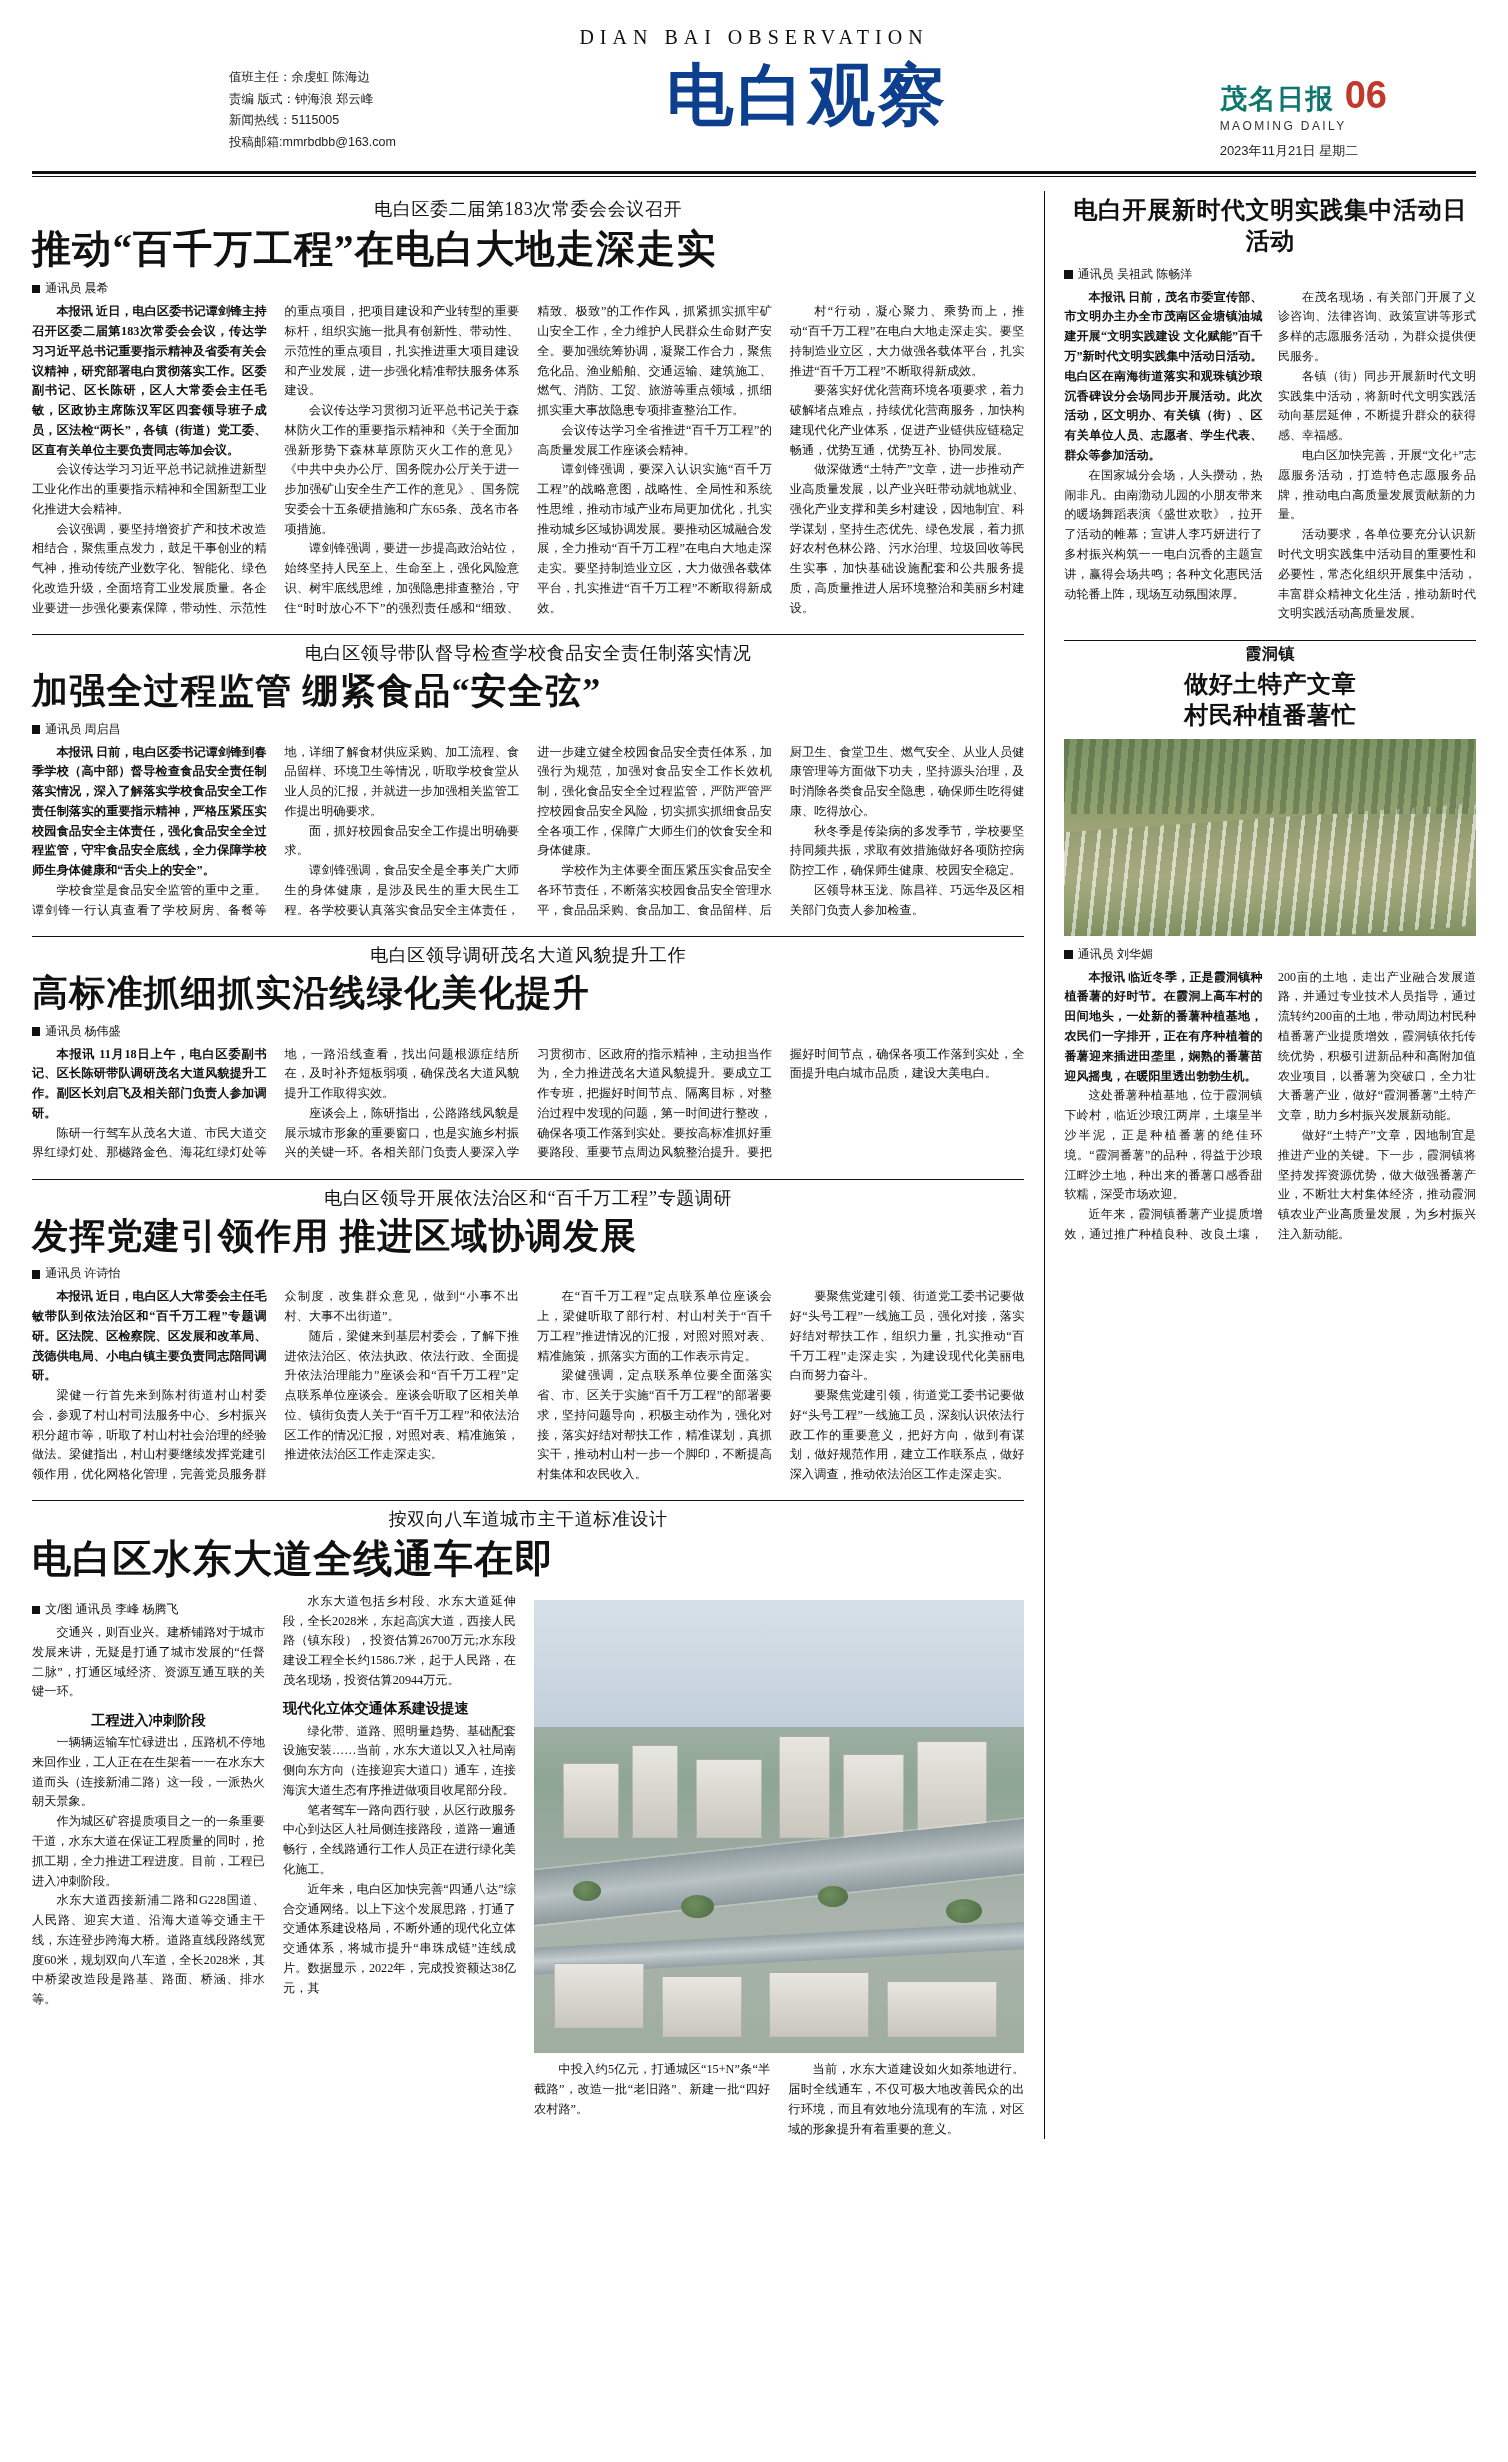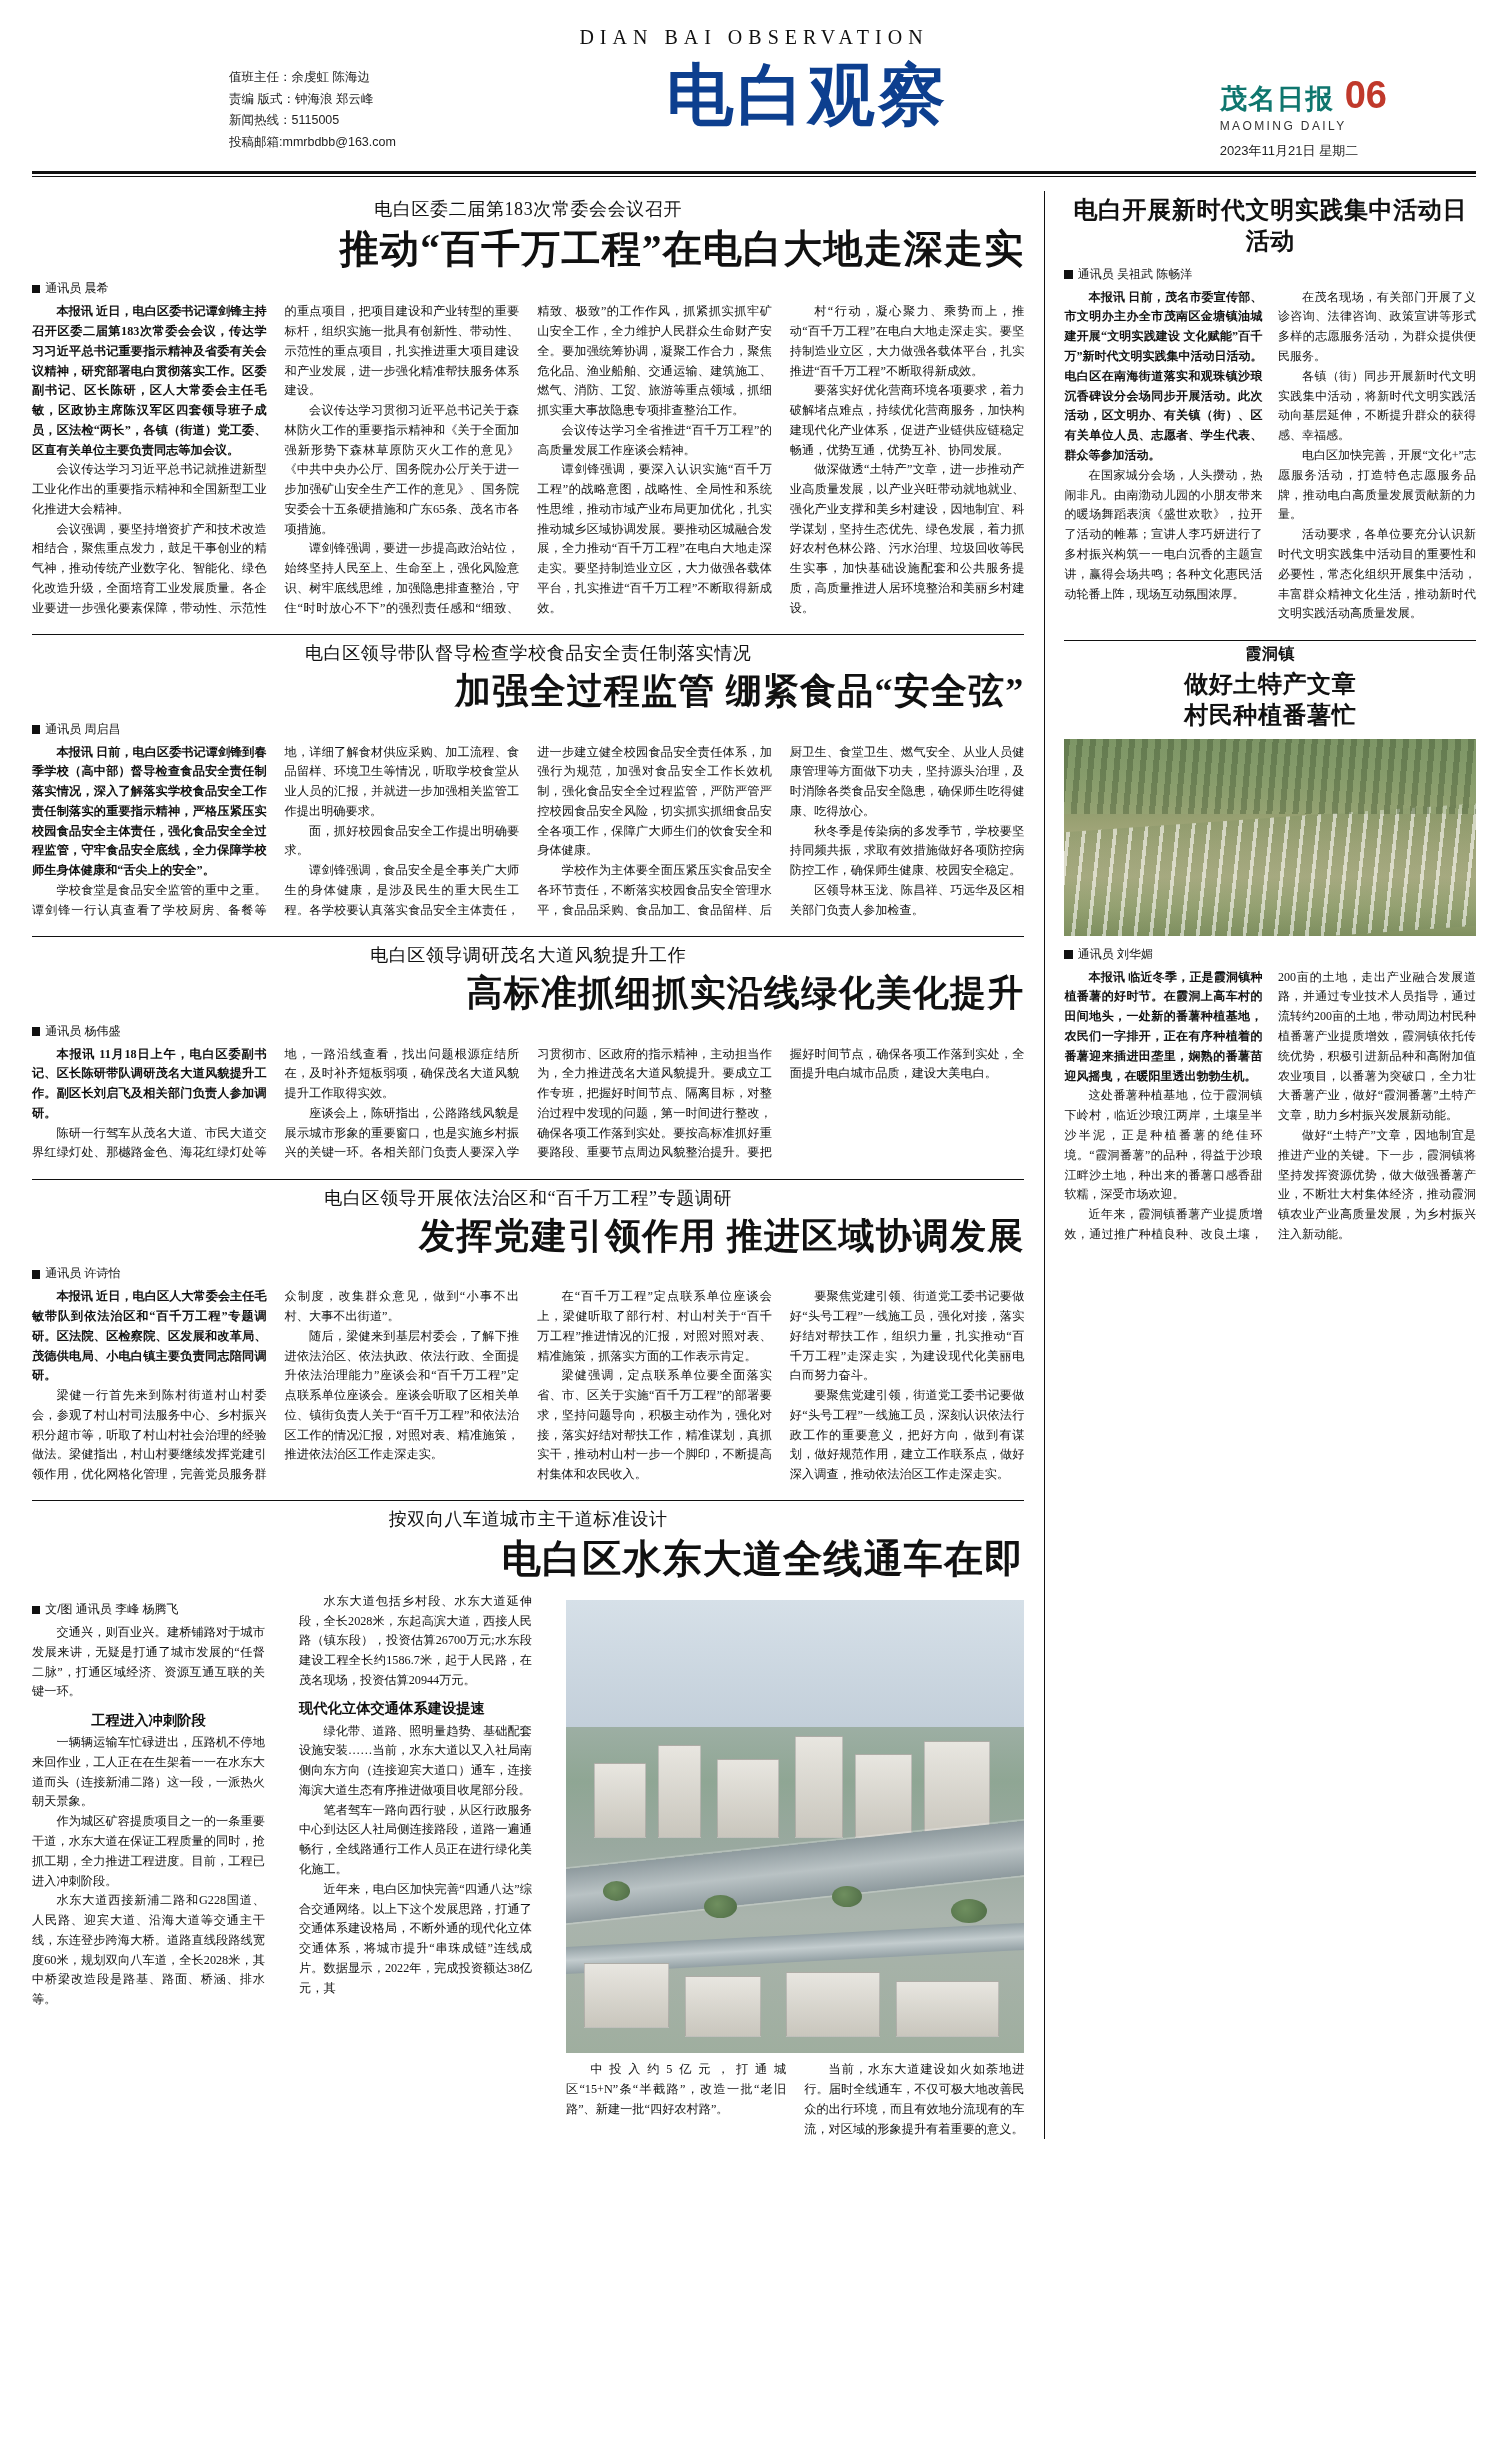--- a/index.html
+++ b/index.html
@@ -17,21 +17,21 @@
   .mh-cn{font-family:"Liberation Serif",serif;font-size:27.4px;font-weight:bold;color:#0f766e;letter-spacing:1.2px;}
   .mh-num{font-family:"Liberation Sans",sans-serif;font-size:38px;color:#c0392b;font-weight:bold;line-height:1;}
   .mh-en{font-family:"Liberation Sans",sans-serif;font-size:12px;letter-spacing:2.4px;color:#333;margin-top:2.4px;}
   .mh-date{font-family:"Liberation Sans",sans-serif;font-size:13px;color:#222;margin-top:9.5px;}
 
   .rule-thick{border-top:3px solid #111;margin:10.7px 0 1.8px 0;}
   .rule-thin{border-top:1.2px solid #111;margin:0 0 14.3px 0;}
 
   
   .kicker{text-align:center;font-size:18px;letter-spacing:0.6px;color:#111;margin:6px 0 6px 0;font-family:"Liberation Serif",serif;}
-  .headline{text-align:right;font-family:"Liberation Serif",serif;font-weight:bold;color:#111;letter-spacing:1.2px;line-height:1.12;}
+  .headline{text-align:left;font-family:"Liberation Serif",serif;font-weight:bold;color:#111;letter-spacing:1.2px;line-height:1.12;}
   .h-xl{font-size:39px;}
   .h-lg{font-size:36px;}
   .byline{font-family:"Liberation Sans",sans-serif;font-size:12px;color:#111;margin:9.5px 0 4.8px 0;}
   .byline .sq{display:inline-block;width:8.4px;height:8.4px;background:#111;margin-right:4.8px;vertical-align:middle;}
   .lead{font-weight:bold;}
 
   .cols{column-gap:18px;font-size:12.2px;line-height:1.62;text-align:justify;font-family:"Liberation Serif",serif;}
   .cols p{margin:0 0 0 0;text-indent:2em;}
   .c4{column-count:4;}
   .c2{column-count:2;}
@@ -164,21 +164,21 @@
           <p>要聚焦党建引领，街道党工委书记要做好“头号工程”一线施工员，深刻认识依法行政工作的重要意义，把好方向，做到有谋划，做好规范作用，建立工作联系点，做好深入调查，推动依法治区工作走深走实。</p>
         </div>
       </div>
 
       <div class="hr-sep"></div>
 
       <div>
         <div class="kicker">按双向八车道城市主干道标准设计</div>
         <div class="headline h-xl">电白区水东大道全线通车在即</div>
 
-        <div style="display:flex;gap:34px;margin-top:10.7px;">
+        <div style="display:flex;gap:18px;margin-top:10.7px;">
 
           <div style="width:233px;">
             <div class="byline"><span class="sq"></span><span>文/图 通讯员 李峰 杨腾飞</span></div>
             <div class="cols" style="column-count:1;">
               <p>交通兴，则百业兴。建桥铺路对于城市发展来讲，无疑是打通了城市发展的“任督二脉”，打通区域经济、资源互通互联的关键一环。</p>
             </div>
             <div class="sub-h center-small">工程进入冲刺阶段</div>
             <div class="cols" style="column-count:1;">
               <p>一辆辆运输车忙碌进出，压路机不停地来回作业，工人正在在生架着一一在水东大道而头（连接新浦二路）这一段，一派热火朝天景象。</p>
               <p>作为城区矿容提质项目之一的一条重要干道，水东大道在保证工程质量的同时，抢抓工期，全力推进工程进度。目前，工程已进入冲刺阶段。</p>

